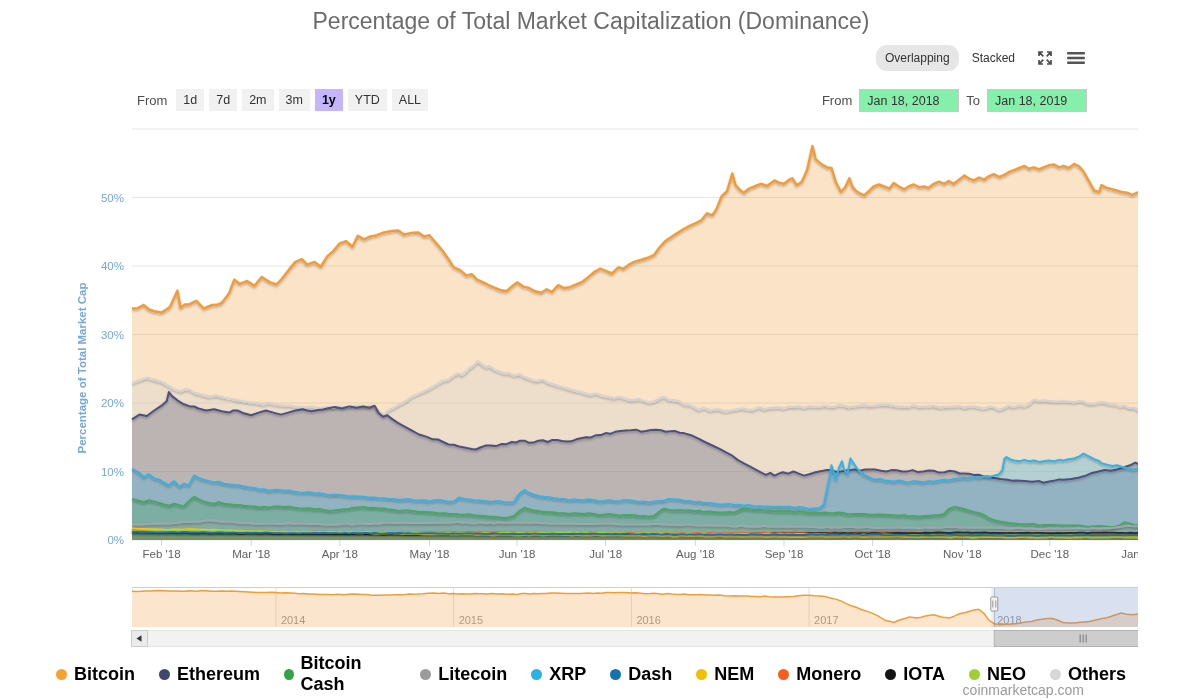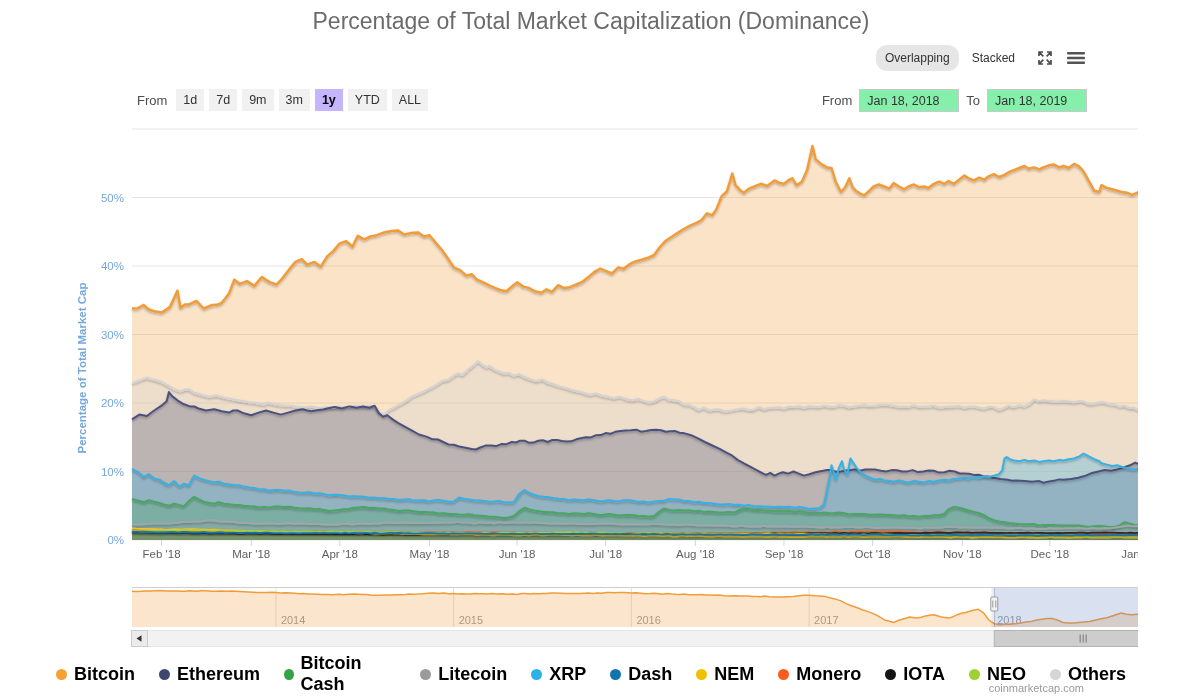--- a/index.html
+++ b/index.html
@@ -22,21 +22,21 @@
   .date-label{font-size:13px;color:#4d4d4d;margin:0 7px;}
   .date-input{width:84px;height:17px;border:1px solid #c9c9c9;font:12.5px "Liberation Sans",sans-serif;
       color:#333;padding:2px 7px;background:#86efac;}
   #main-chart{position:absolute;top:118px;left:0;}
   #nav-chart{position:absolute;top:583px;left:0;}
   #legend{position:absolute;top:653px;left:0;width:100%;display:flex;
           justify-content:center;align-items:center;}
   .leg-item{display:flex;align-items:center;margin:0 12px;cursor:pointer;}
   .leg-marker{width:11px;height:11px;border-radius:50%;display:inline-block;}
   .leg-label{margin-left:7px;font-size:18px;font-weight:bold;color:#000000;}
-  .credit{position:absolute;top:682px;right:54px;font-size:11px;color:#9a9a9a;cursor:pointer;}
+  .credit{position:absolute;top:682px;right:54px;font-size:14px;color:#9a9a9a;cursor:pointer;}
   text{font-family:"Liberation Sans","DejaVu Sans",sans-serif;}
 </style>
 </head>
 <body>
 
 <div class="stage">
   <div class="title">Percentage of Total Market Capitalization (Dominance)</div>
 
   <div class="mode">
     <span class="mode-opt sel">Overlapping</span>
@@ -54,21 +54,21 @@
         <rect x="1" y="2" width="18" height="2.6" rx="1" fill="#545454"></rect>
         <rect x="1" y="6.7" width="18" height="2.6" rx="1" fill="#545454"></rect>
         <rect x="1" y="11.4" width="18" height="2.6" rx="1" fill="#545454"></rect>
       </svg>
     </span>
   </div>
 
   <div class="rangebar">
     <div class="zoomgrp">
       <span class="zoom-label">From</span>
-      <span id="range-buttons"><button class="rb">1d</button><button class="rb">7d</button><button class="rb">9m</button><button class="rb">3m</button><button class="rb sel">1y</button><button class="rb">YTD</button><button class="rb">ALL</button></span>
+      <span id="range-buttons"><button class="rb">1d</button><button class="rb">7d</button><button class="rb">2m</button><button class="rb">3m</button><button class="rb sel">1y</button><button class="rb">YTD</button><button class="rb">ALL</button></span>
     </div>
     <div class="dategrp">
       <span class="date-label">From</span>
       <input class="date-input" type="text" value="Jan 18, 2018" style="">
       <span class="date-label">To</span>
       <input class="date-input" type="text" value="Jan 18, 2019" style="">
     </div>
   </div>
 
   <svg id="main-chart" width="1194" height="445" viewBox="0 0 1194 445">

